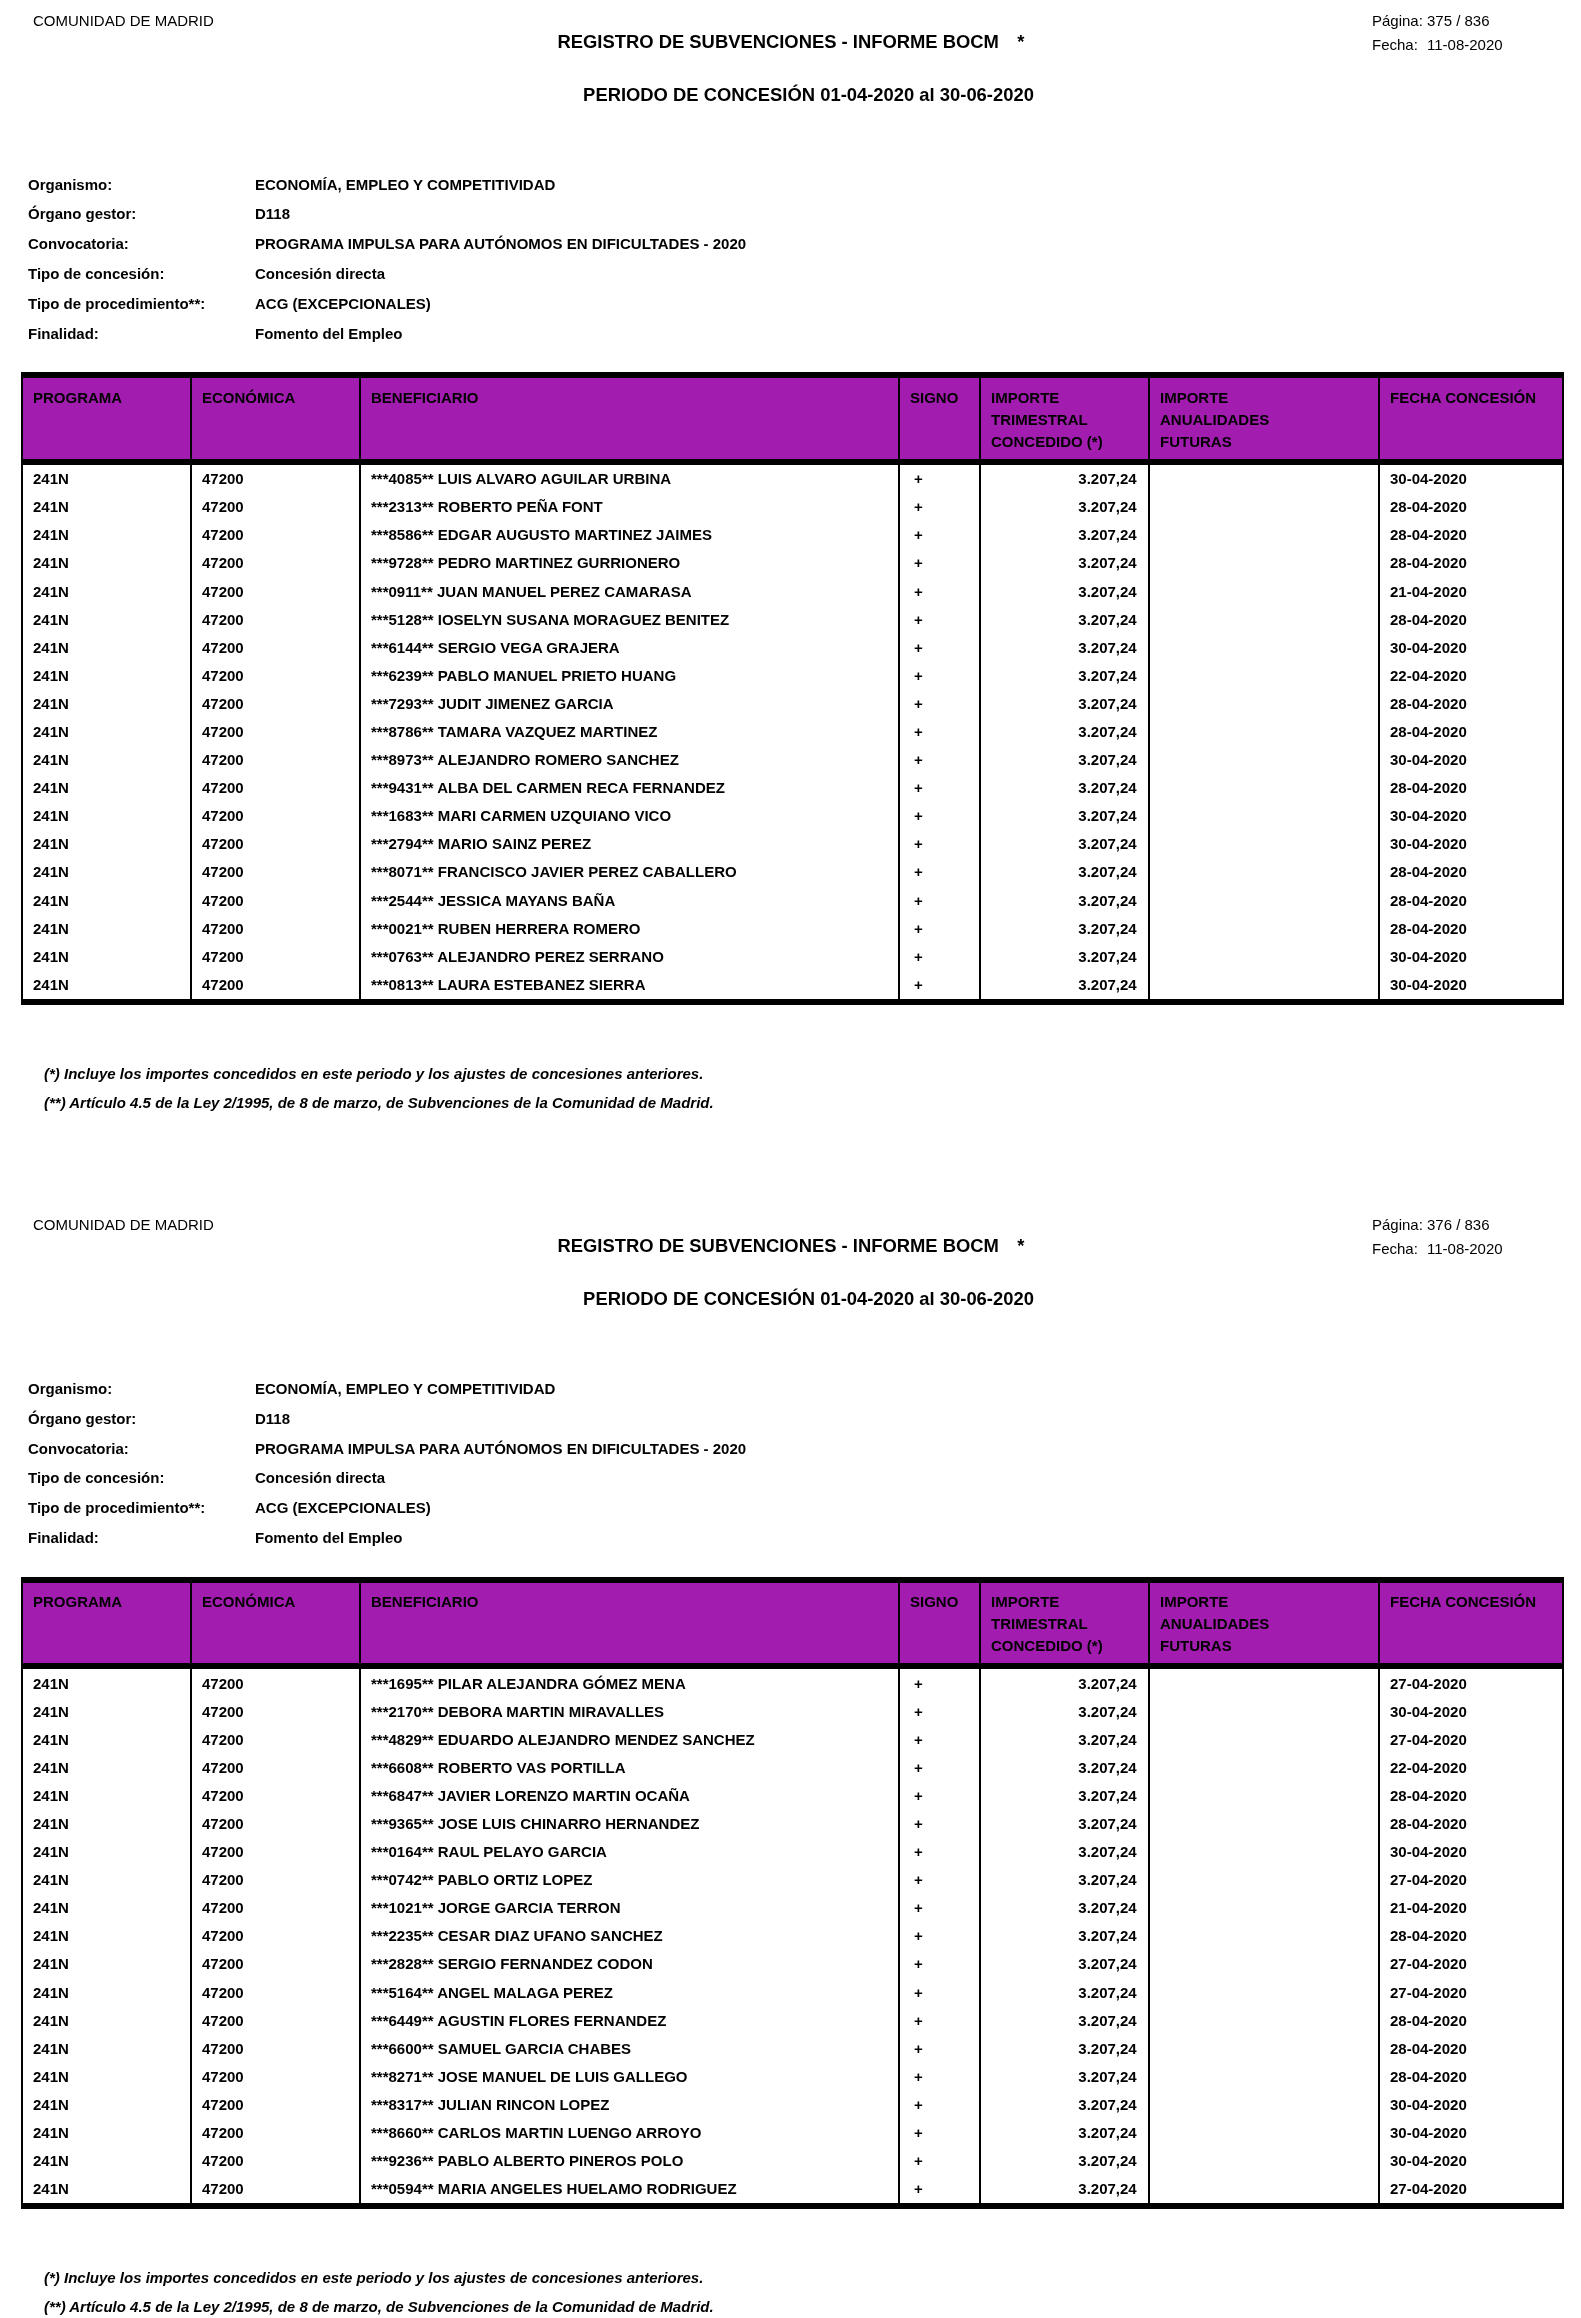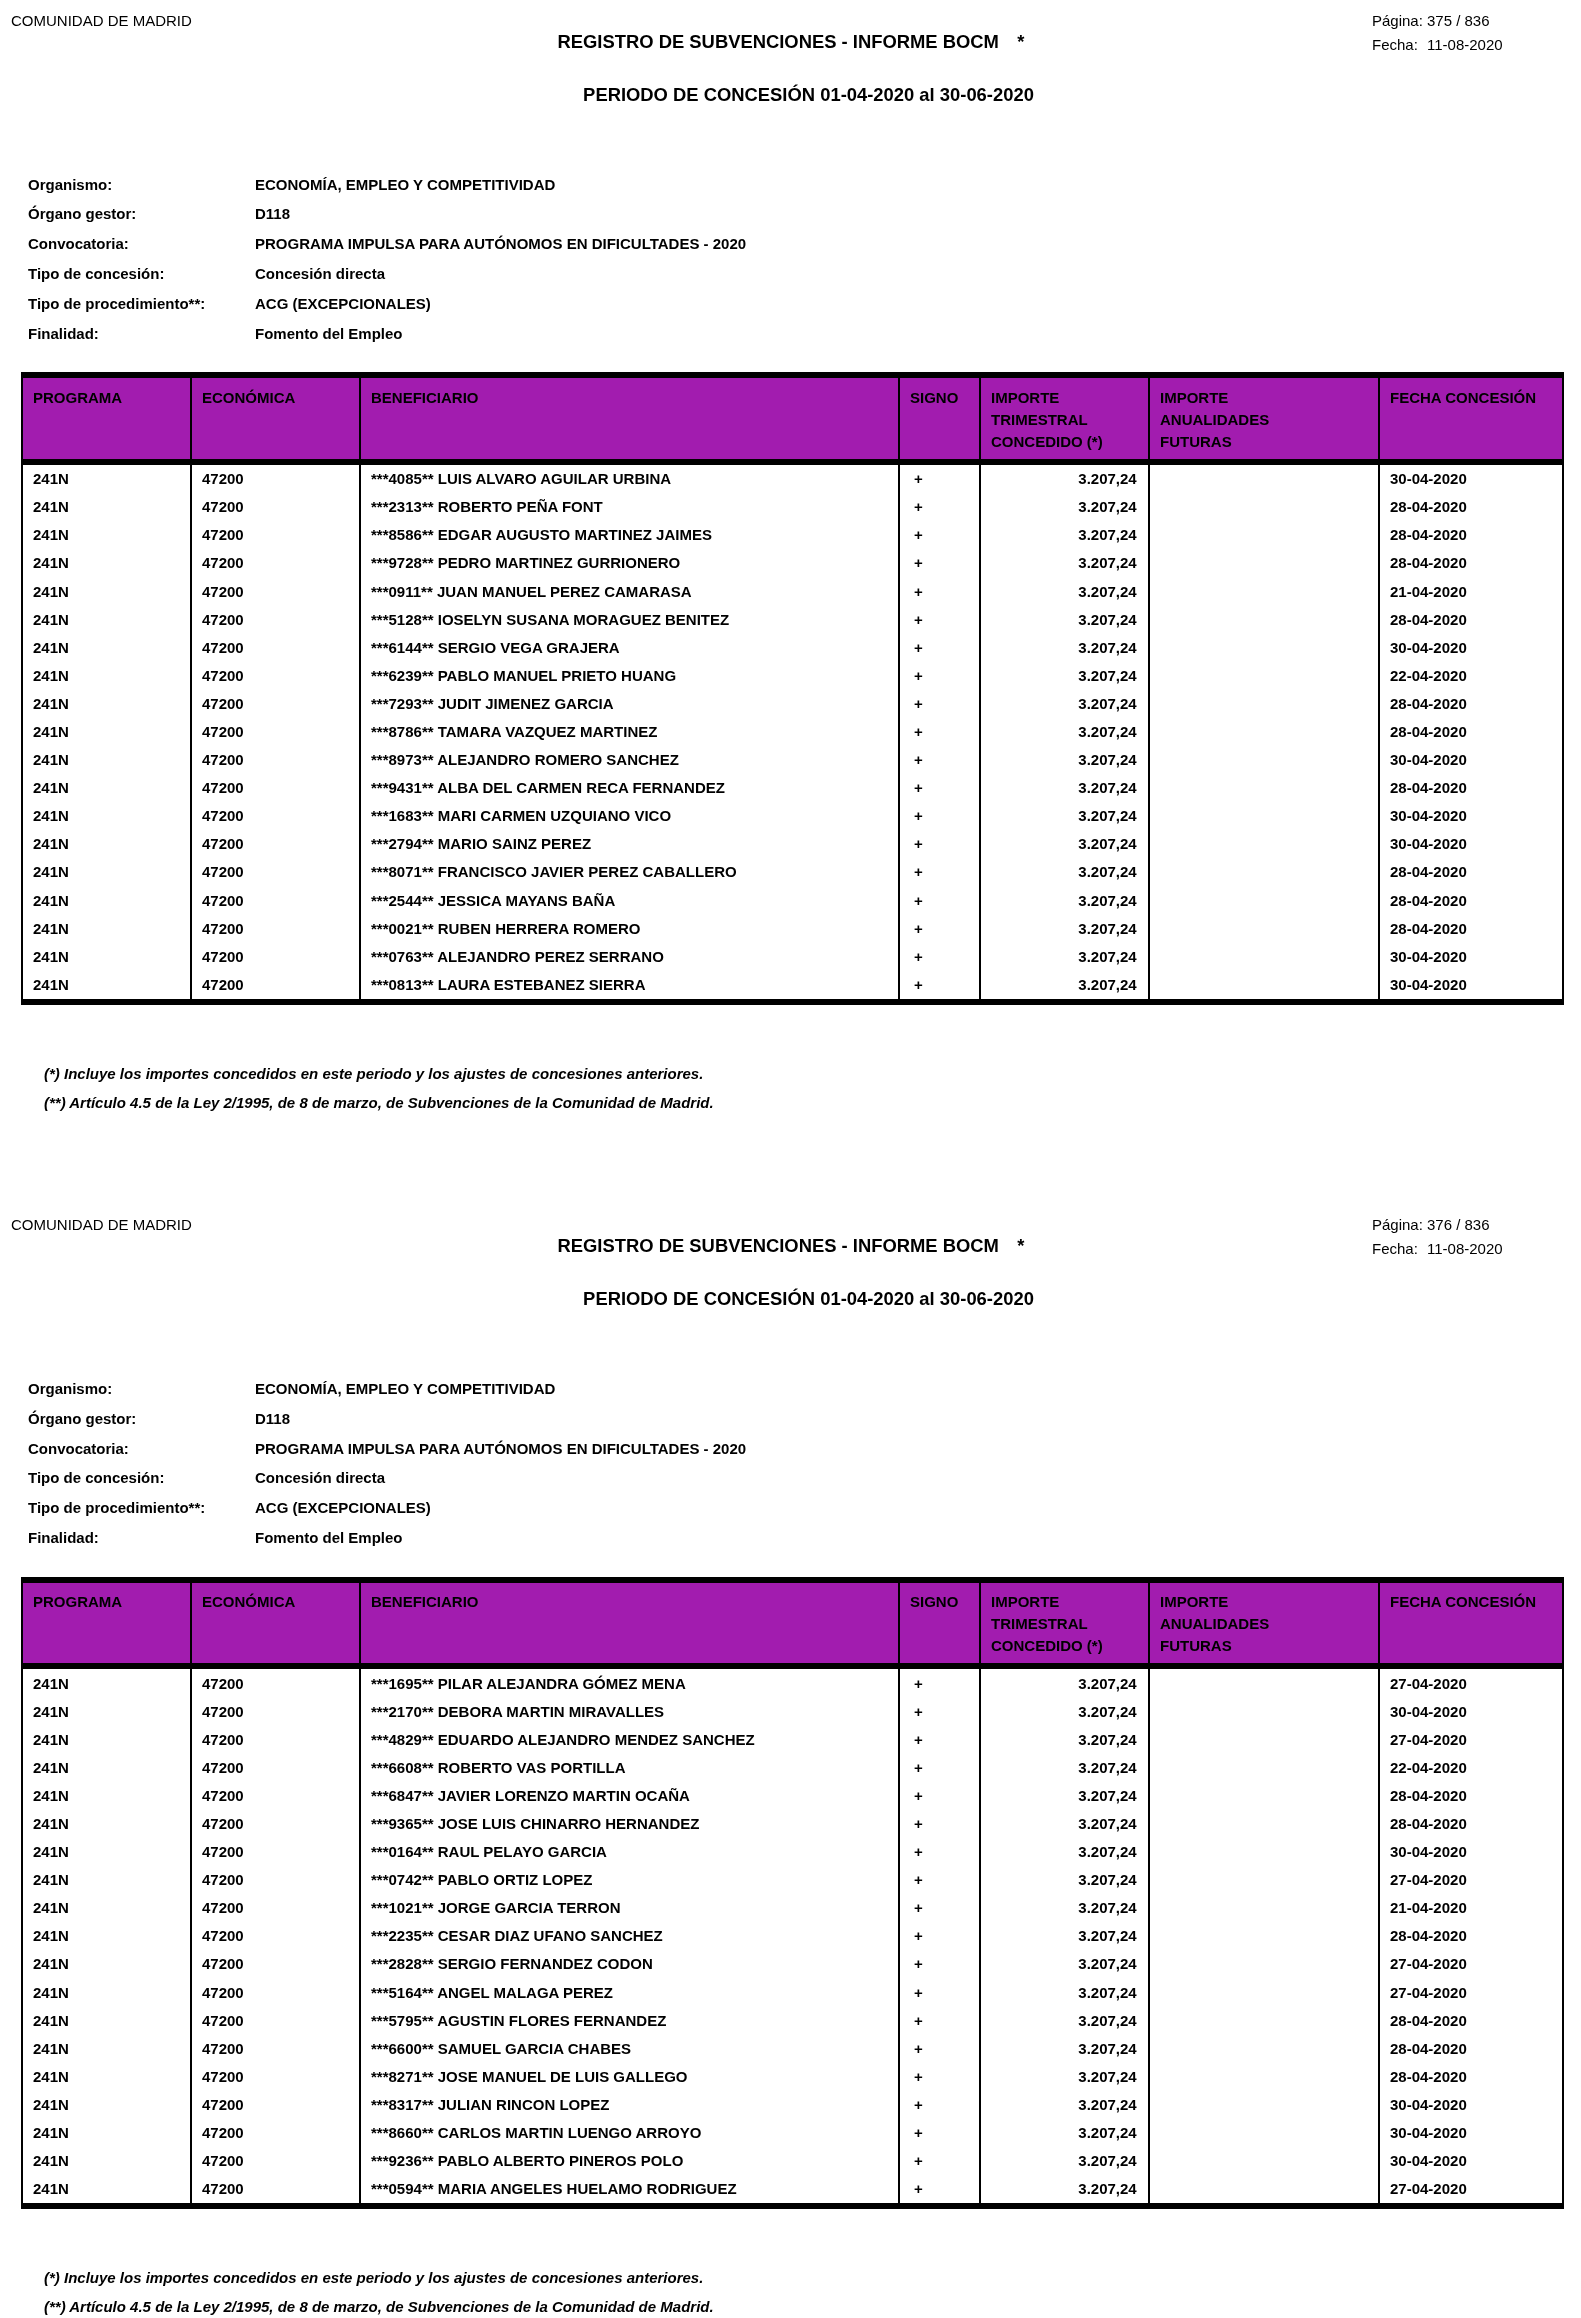--- a/index.html
+++ b/index.html
@@ -22,21 +22,21 @@
   .page.p1 { padding-top: 10.6px; }
   .page.p2 { padding-top: 56px; }
 
   
   .doc-header {
     position: relative;
     height: 99px;
   }
   .org-name {
     position: absolute;
-    left: 11px;
+    left: 33px;
     top: 1.4px;
     font-size: 15px;
   }
   .center-titles {
     position: absolute;
     left: 0; right: 0; top: 0;
     text-align: center;
   }
   .report-title {
     margin-top: 20px;
@@ -548,21 +548,21 @@
           <td class="c1">47200</td>
           <td class="c2">***5164** ANGEL MALAGA PEREZ</td>
           <td class="c3">+</td>
           <td class="c4">3.207,24</td>
           <td class="c5"></td>
           <td class="c6">27-04-2020</td>
         </tr>
         <tr>
           <td class="c0">241N</td>
           <td class="c1">47200</td>
-          <td class="c2">***5795** AGUSTIN FLORES FERNANDEZ</td>
+          <td class="c2">***6449** AGUSTIN FLORES FERNANDEZ</td>
           <td class="c3">+</td>
           <td class="c4">3.207,24</td>
           <td class="c5"></td>
           <td class="c6">28-04-2020</td>
         </tr>
         <tr>
           <td class="c0">241N</td>
           <td class="c1">47200</td>
           <td class="c2">***6600** SAMUEL GARCIA CHABES</td>
           <td class="c3">+</td>

